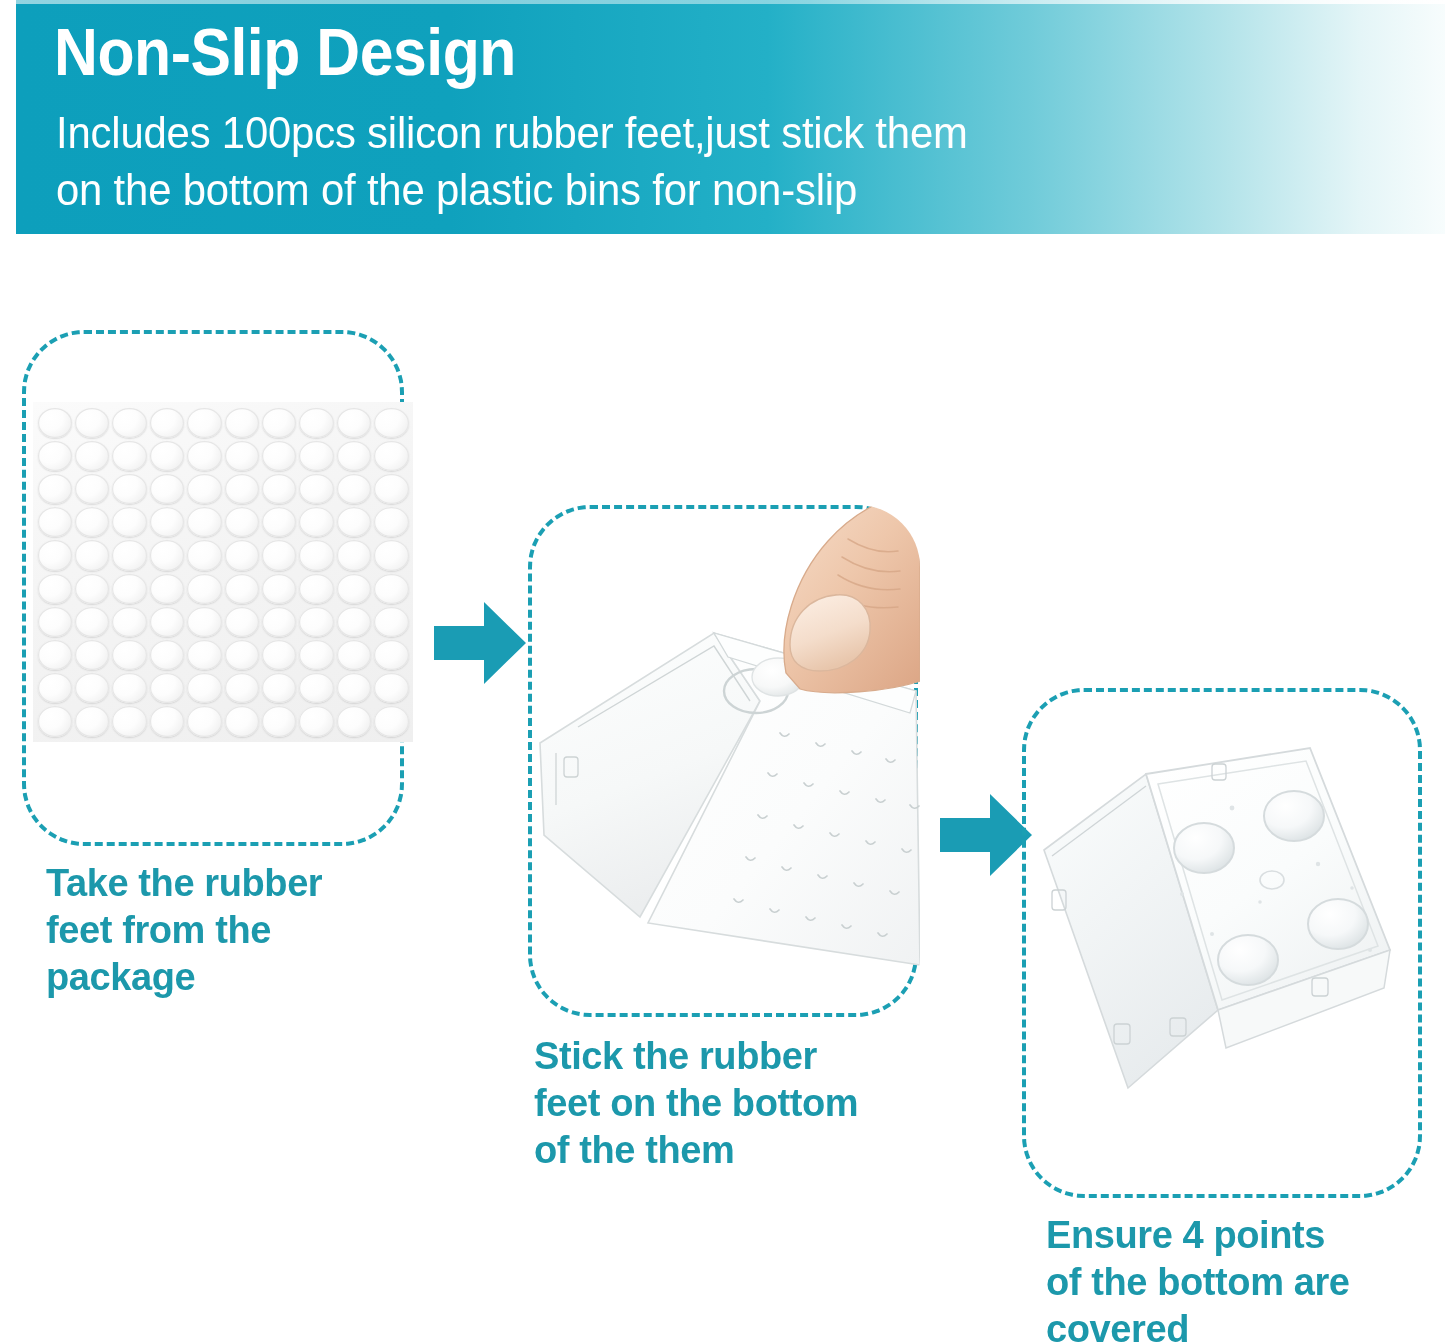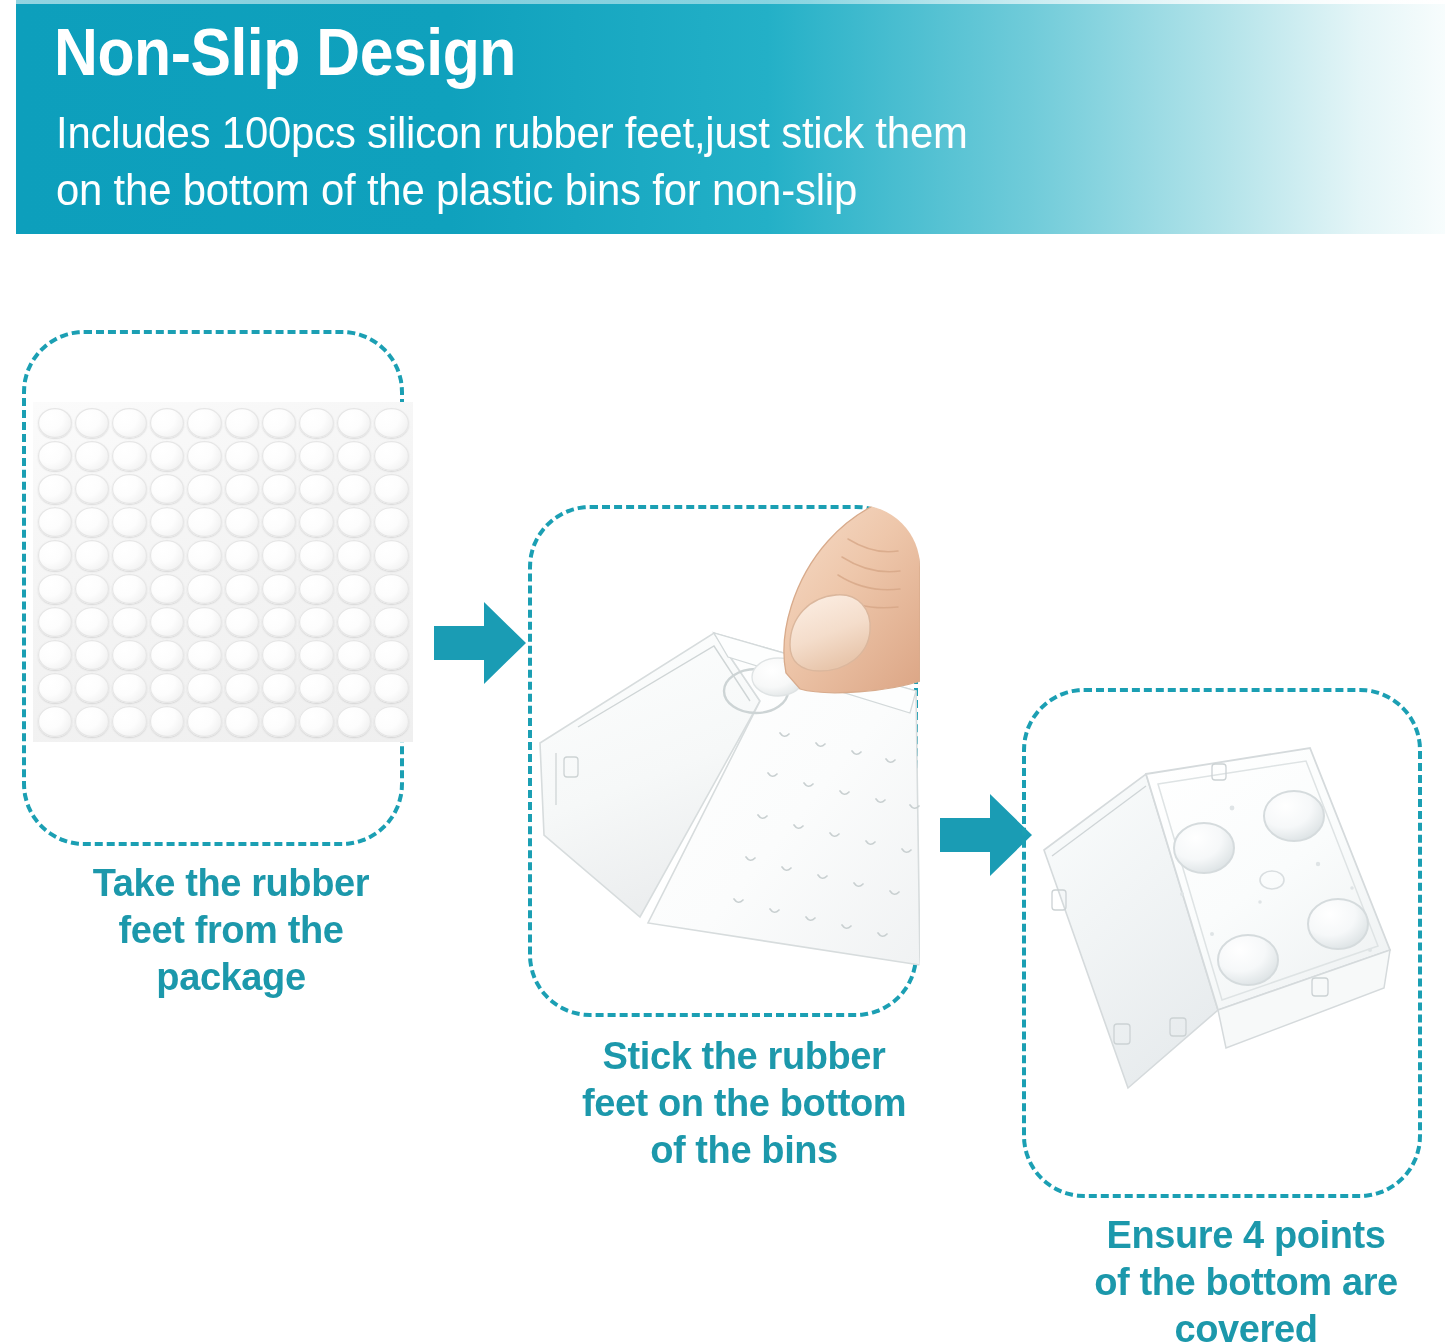--- a/index.html
+++ b/index.html
@@ -84,21 +84,20 @@
 
   
   .step-caption {
     position: absolute;
     font-size: 38px;
     line-height: 47px;
     font-weight: 700;
     color: #1c98ab;
     white-space: pre-line;
     letter-spacing: -0.4px;
-    text-align: center;
   }
   #caption-1 { left: 46px;   top: 860px; width: 370px; }
   #caption-2 { left: 534px;  top: 1033px; width: 420px; }
   #caption-3 { left: 1046px; top: 1212px; width: 400px; }
 
   
   .flow-arrow { position: absolute; }
   #arrow-1 { left: 432px; top: 600px; }
   #arrow-2 { left: 938px; top: 792px; }
 
@@ -360,21 +359,21 @@
       <path d="M310,70 q28,18 62,14"></path>
       <path d="M308,90 q26,16 62,12"></path>
     </g>
 
     <path d="M262,140 C262,112 282,92 308,90 C330,88 344,104 342,126 C340,150 318,166 292,166 C272,166 262,156 262,140 Z" fill="url(#nail)" stroke="#dbb79d" stroke-width="1.4"></path>
   </svg>
 </div>
 
 <div id="caption-2" class="step-caption">Stick the rubber
 feet on the bottom
-of the bins</div>
+of the them</div>
 
 <div id="arrow-2" class="flow-arrow">
   <svg width="96" height="86" viewBox="0 0 96 86">
     <polygon points="2,26 52,26 52,2 94,43 52,84 52,60 2,60" fill="#1a9cb4"></polygon>
   </svg>
 </div>
 
 <div id="panel-3" class="step-panel"></div>
 
 <div id="bin-flat-art">

